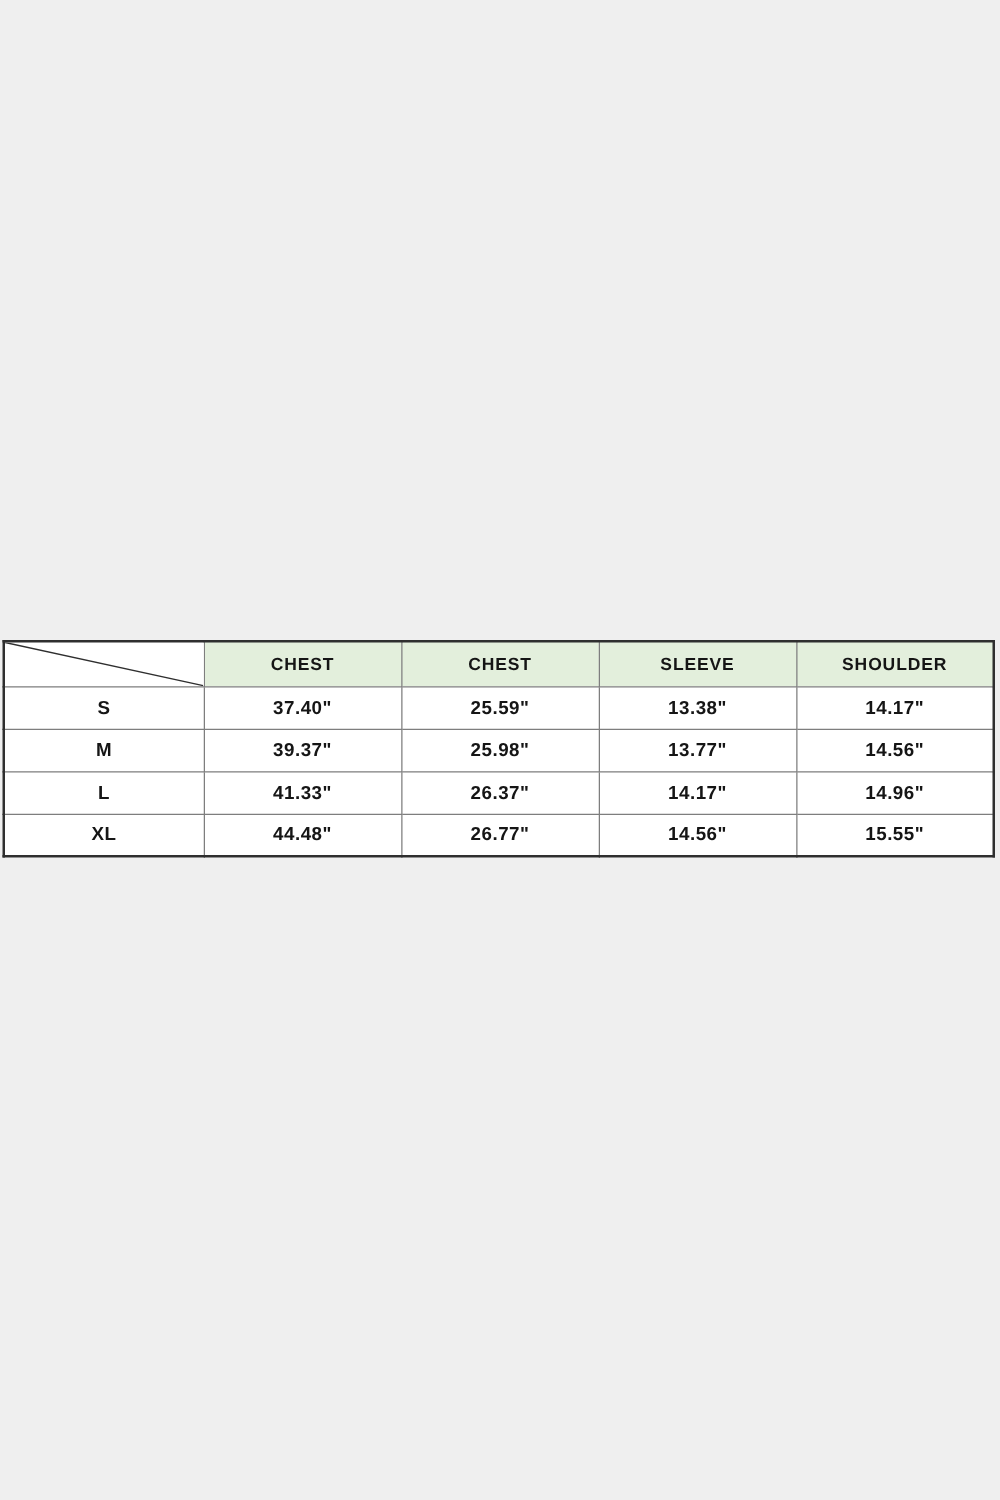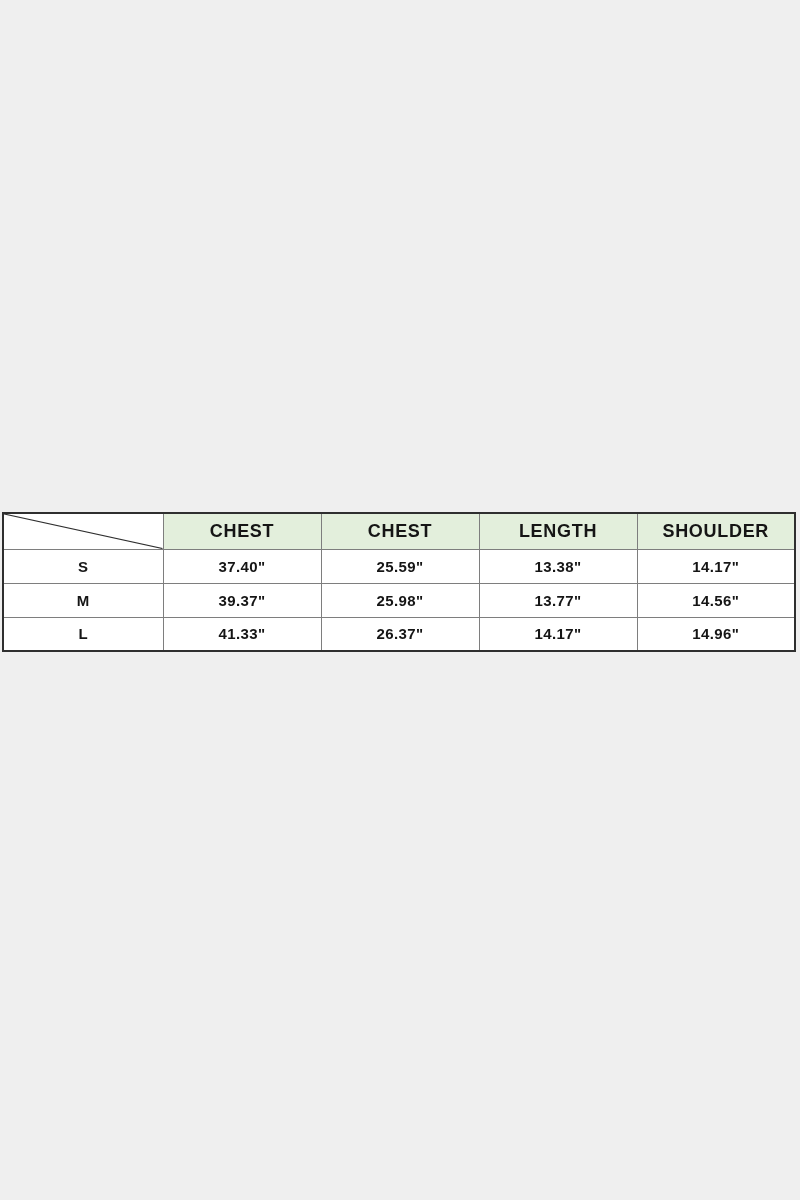--- a/index.html
+++ b/index.html
@@ -46,21 +46,21 @@
   }
 
   
   col.c-size     { width: 160px; }
   col.c-measure  { width: 158px; }
 
   
   tr.header-row th.measure-head {
     background: #e3efdc;
     height: 36px;
-    font-size: 18px;
+    font-size: 14px;
     letter-spacing: 0.7px;
   }
 
   
   th.corner-cell {
     background: #ffffff;
     padding: 0;
     position: relative;
     height: 36px;
   }
@@ -100,21 +100,21 @@
     </colgroup>
     <thead>
       <tr class="header-row">
         <th class="corner-cell">
           <svg viewBox="0 0 160 36" preserveAspectRatio="none">
             <line x1="0" y1="0" x2="160" y2="36" stroke="#2f2f2f" stroke-width="1.2" vector-effect="non-scaling-stroke"></line>
           </svg>
         </th>
         <th class="measure-head">CHEST</th>
         <th class="measure-head">CHEST</th>
-        <th class="measure-head">LENGTH</th>
+        <th class="measure-head">SLEEVE</th>
         <th class="measure-head">SHOULDER</th>
       </tr>
     </thead>
     <tbody>
       <tr>
         <td class="size-label">S</td>
         <td class="measure-val">37.40"</td>
         <td class="measure-val">25.59"</td>
         <td class="measure-val">13.38"</td>
         <td class="measure-val">14.17"</td>
@@ -126,15 +126,22 @@
         <td class="measure-val">13.77"</td>
         <td class="measure-val">14.56"</td>
       </tr>
       <tr>
         <td class="size-label">L</td>
         <td class="measure-val">41.33"</td>
         <td class="measure-val">26.37"</td>
         <td class="measure-val">14.17"</td>
         <td class="measure-val">14.96"</td>
       </tr>
+      <tr>
+        <td class="size-label">XL</td>
+        <td class="measure-val">44.48"</td>
+        <td class="measure-val">26.77"</td>
+        <td class="measure-val">14.56"</td>
+        <td class="measure-val">15.55"</td>
+      </tr>
     </tbody>
   </table>
 </div>
 
 </body></html>

